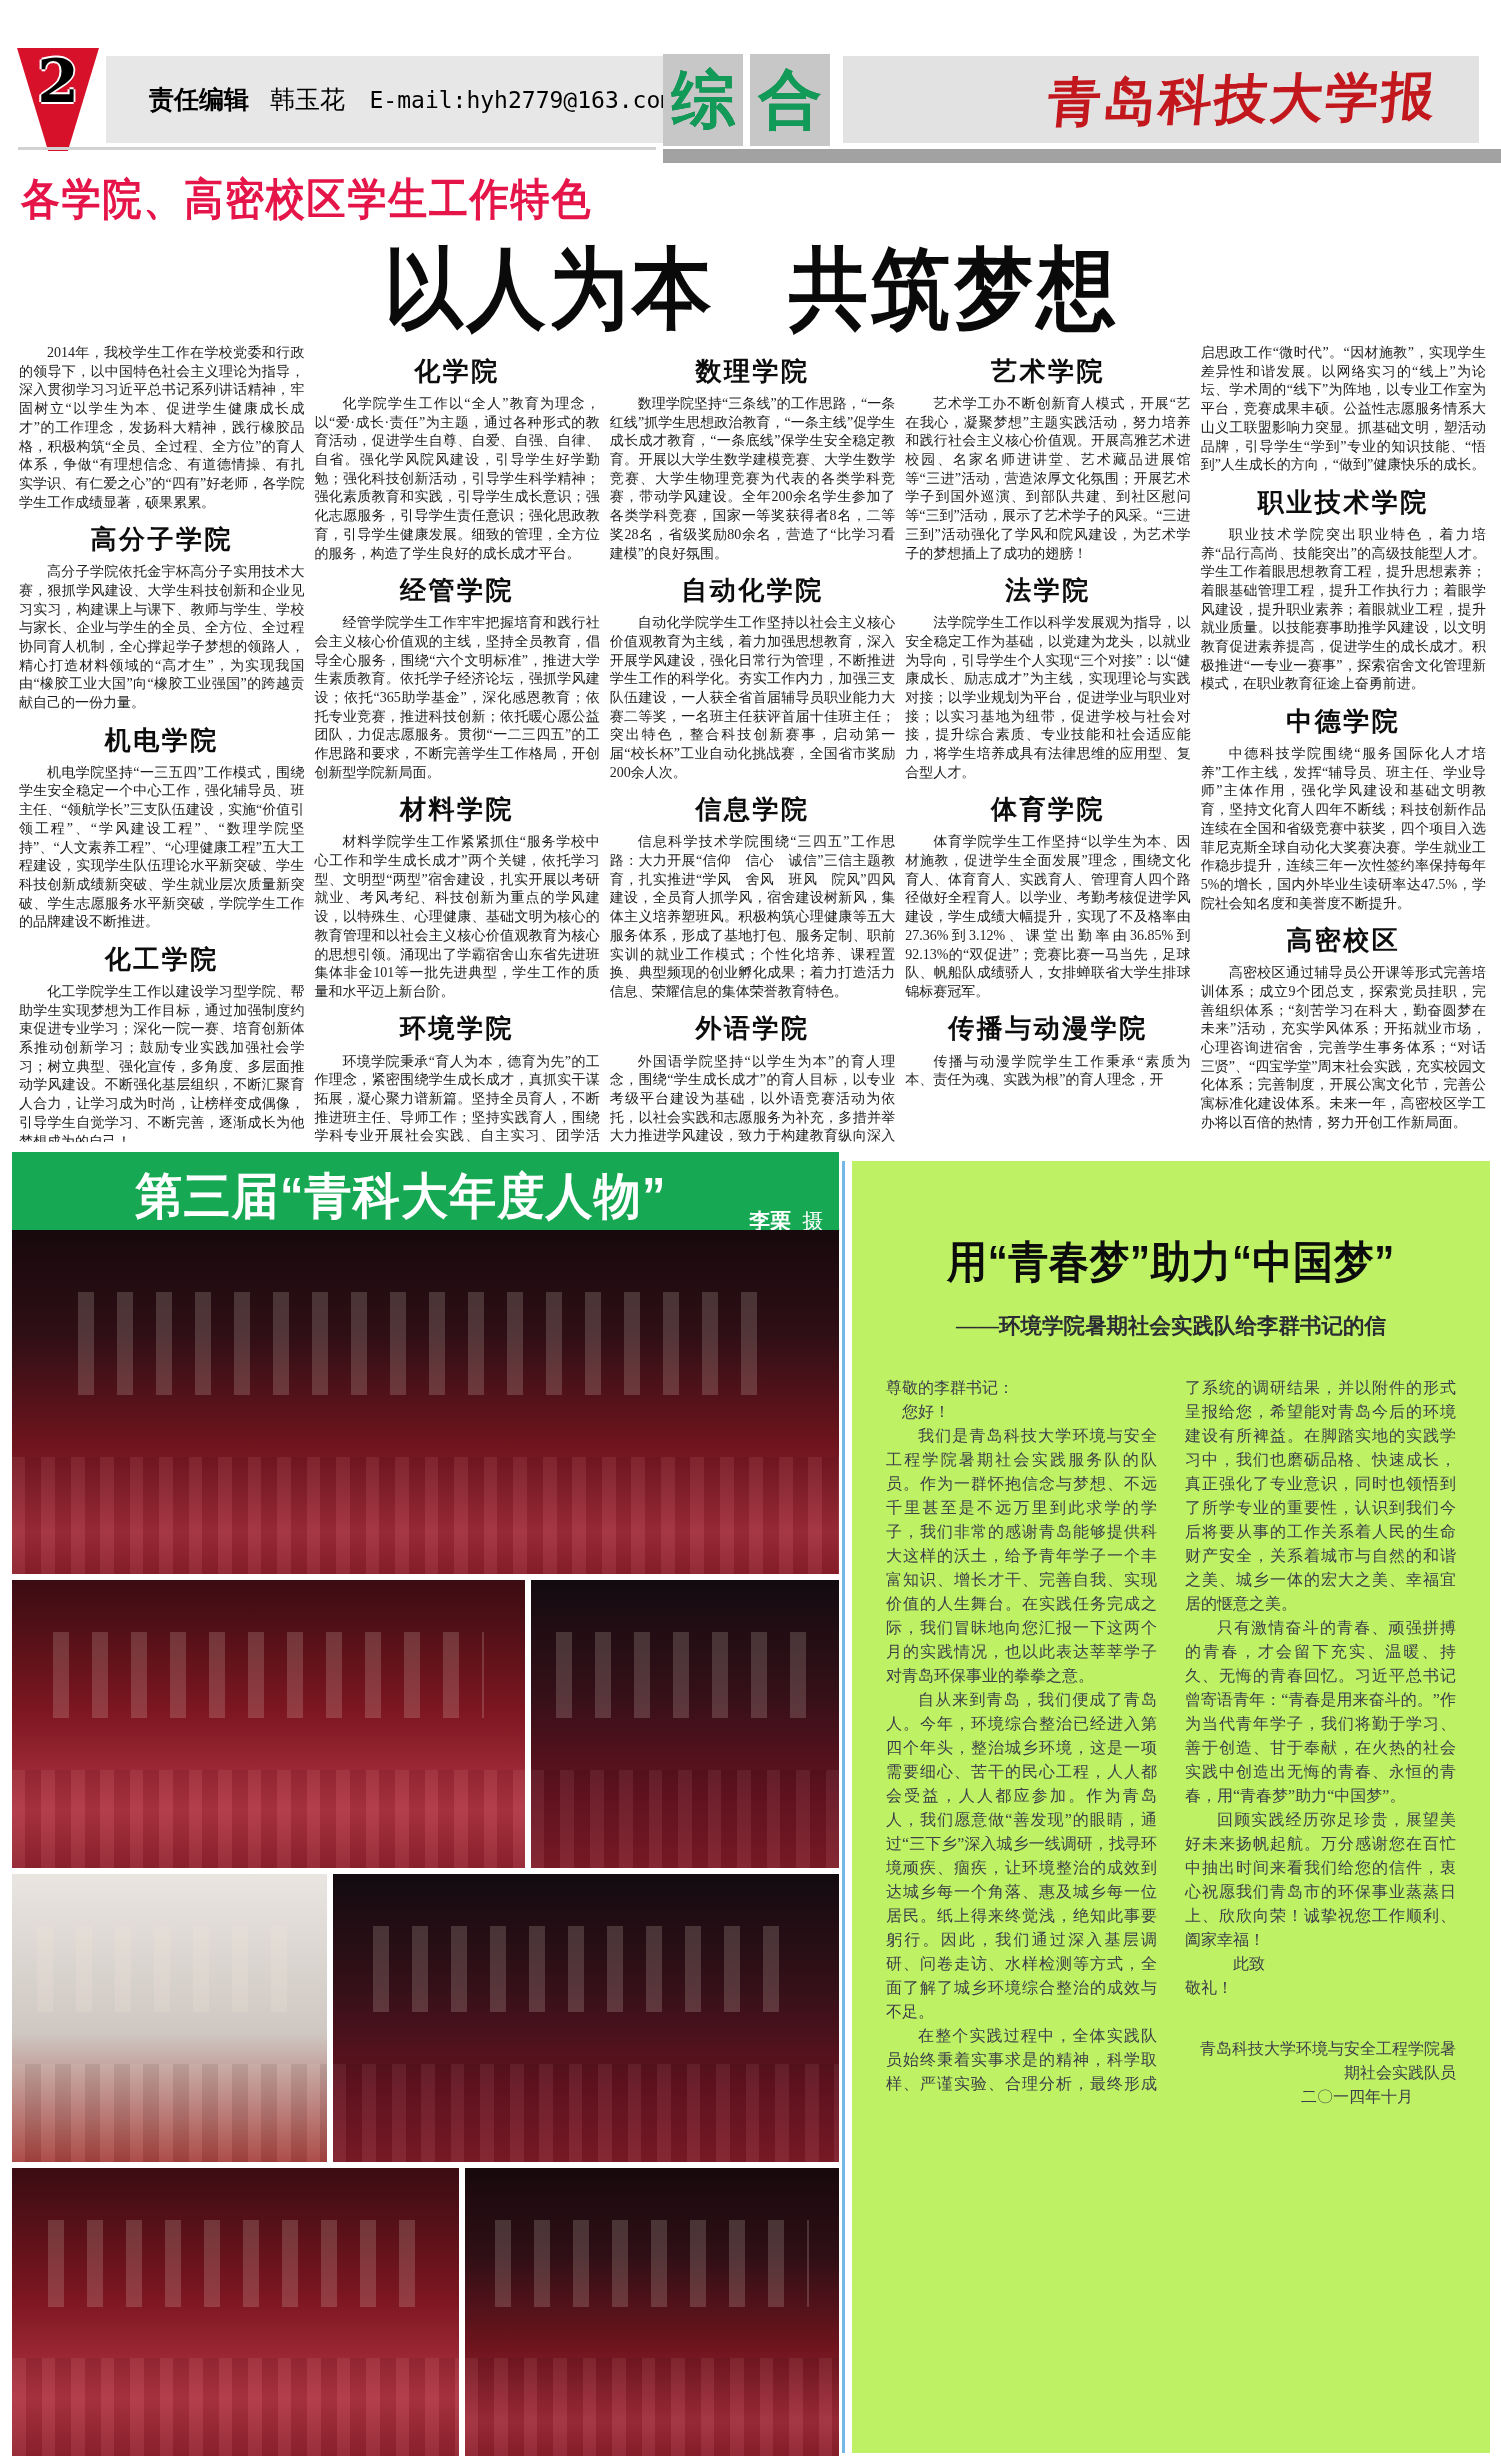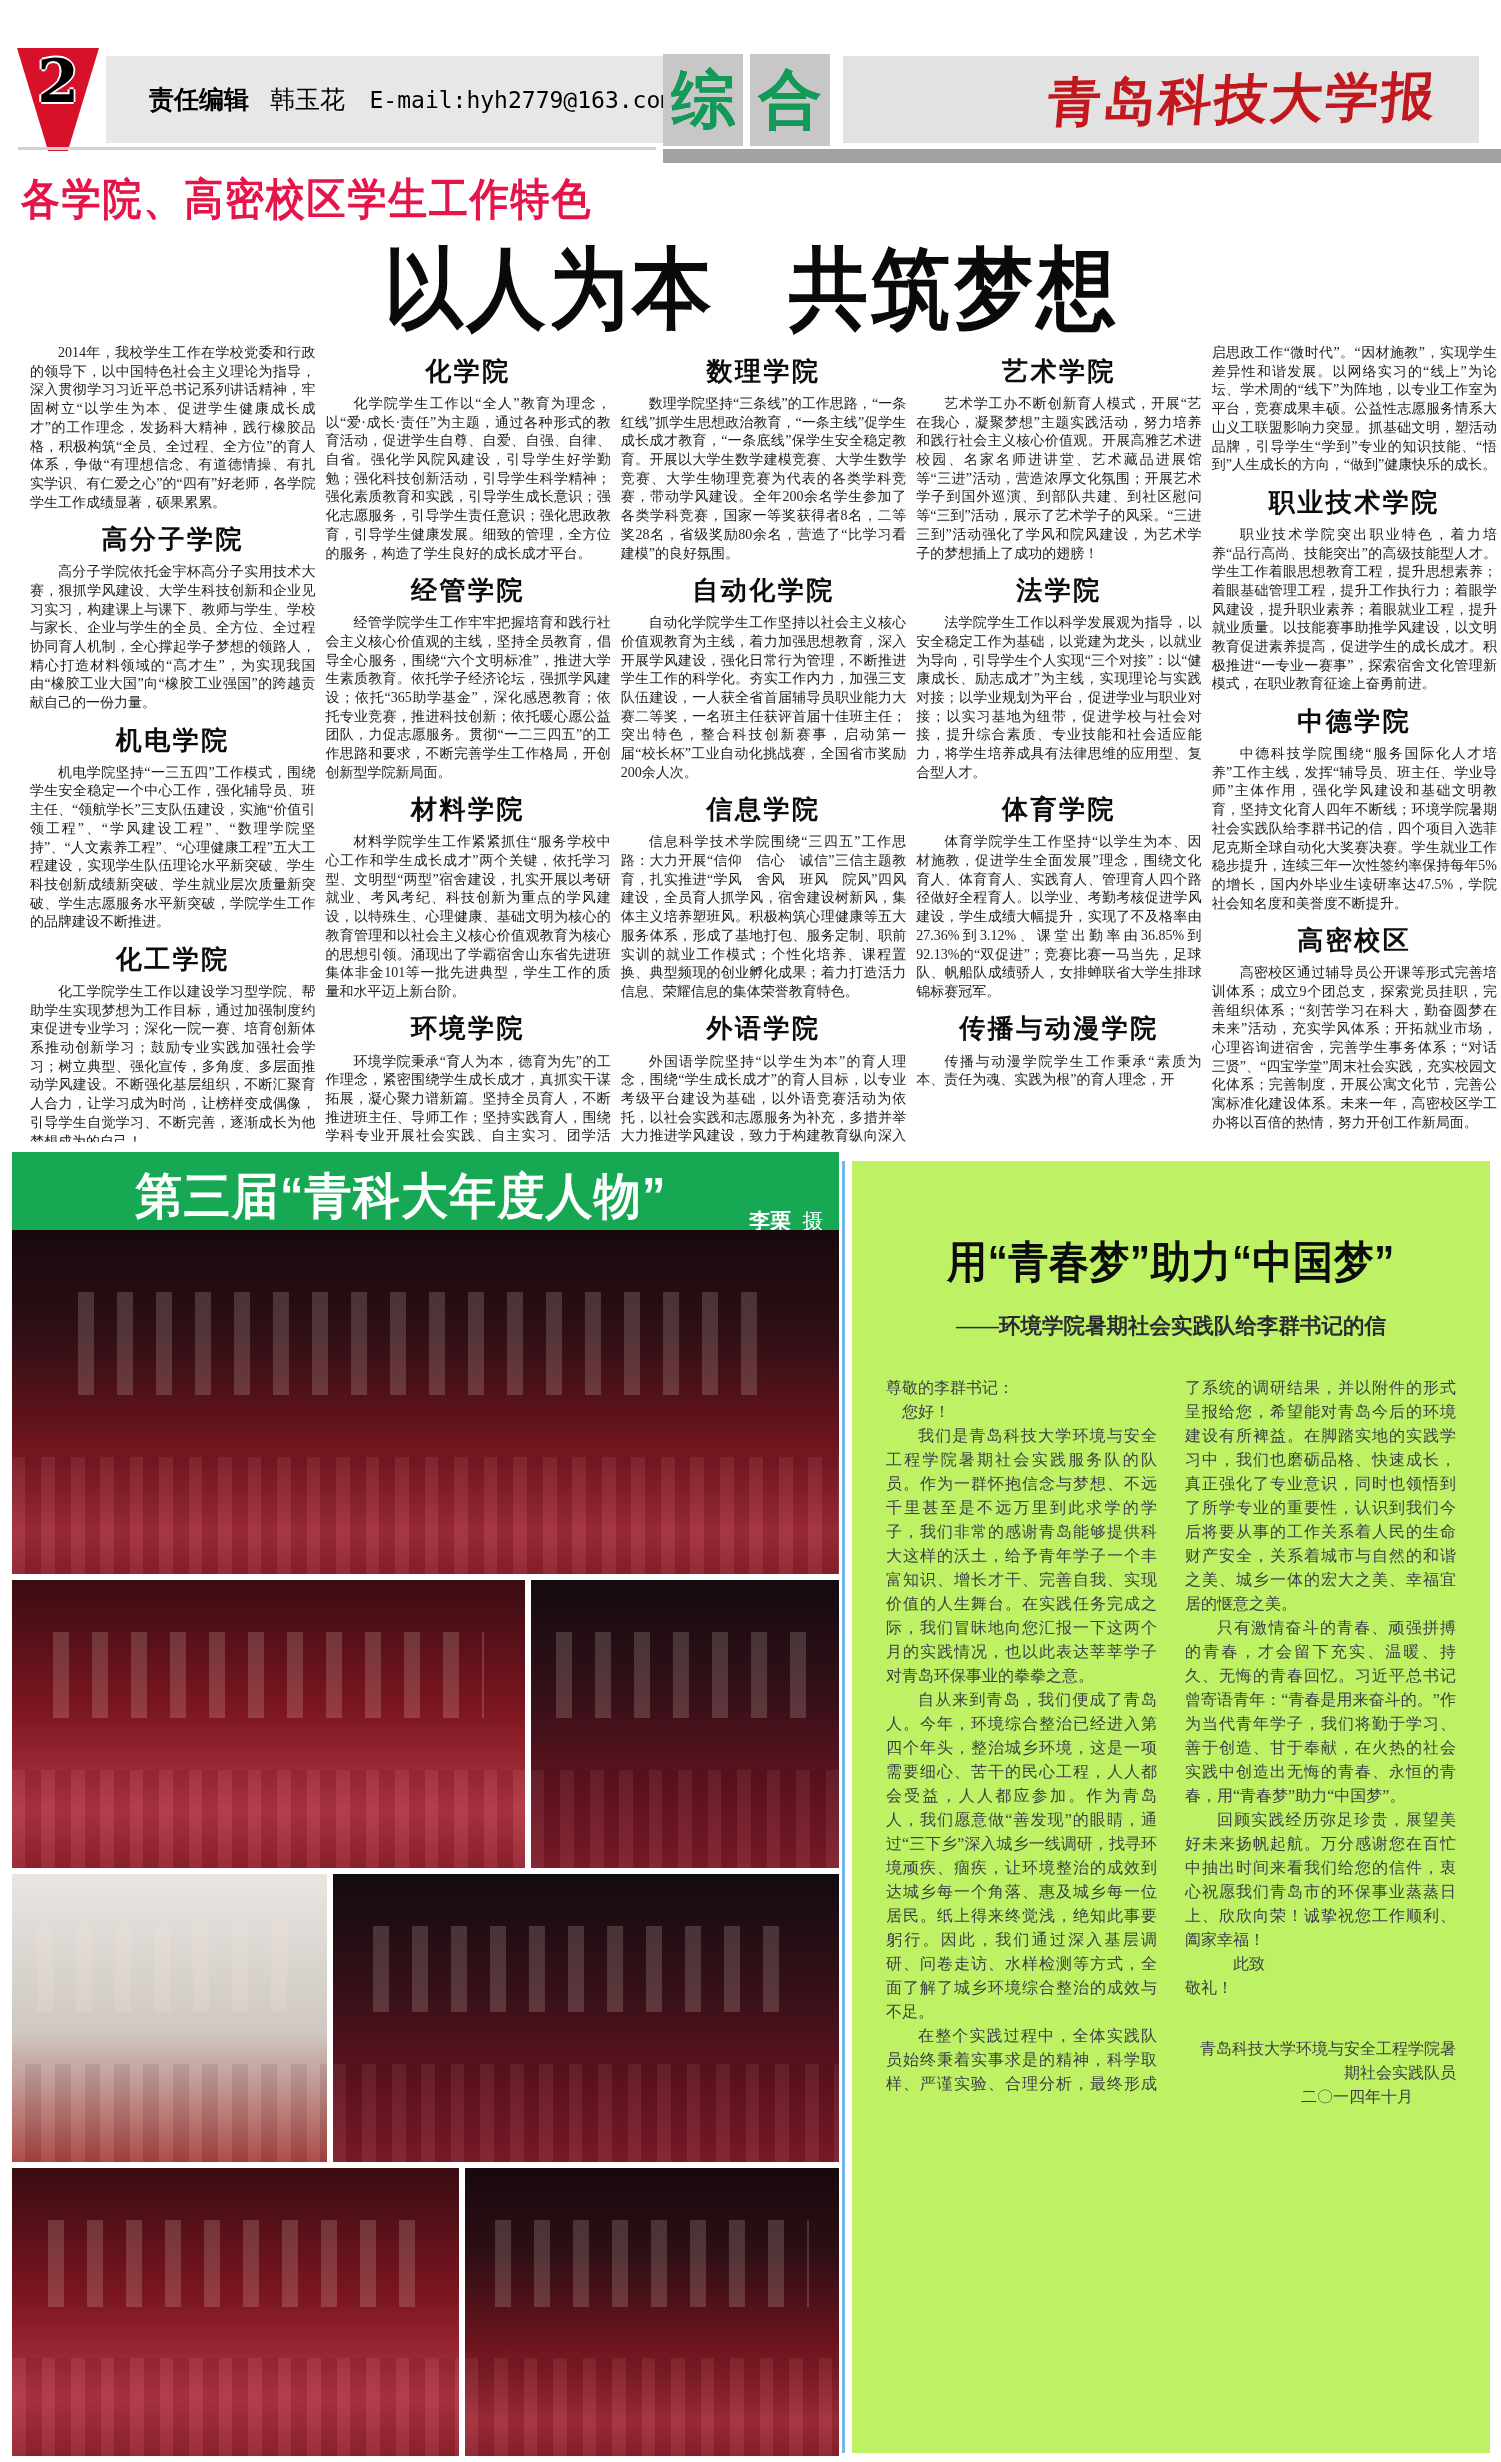--- a/index.html
+++ b/index.html
@@ -57,21 +57,21 @@
   }
   .headline{
     position:absolute;left:18.4px;top:237px;width:1467px;
     text-align:center;font-family:"Liberation Sans",sans-serif;font-weight:900;
     font-size:79px;color:#0a0a0a;letter-spacing:3.7px;transform:scaleY(1.12);
     white-space:nowrap;
   }
   .hl-gap{display:inline-block;width:74px;}
   
   .columns{
-    position:absolute;left:30px;top:344px;width:1467px;height:798px;
+    position:absolute;left:19px;top:344px;width:1467px;height:798px;
     display:flex;gap:10px;
   }
   .col{flex:1 1 0;overflow:hidden;}
   .col h3{
     margin:9.8px 0 6.1px 0;text-align:center;
     font-family:"Liberation Sans",sans-serif;font-weight:900;font-size:26px;color:#0d0d0d;
     letter-spacing:2.5px;
   }
   .col p{
     margin:0;font-size:14px;line-height:18.7px;color:#1c1c1c;
@@ -204,21 +204,21 @@
       <h3>体育学院</h3>
       <p>体育学院学生工作坚持“以学生为本、因材施教，促进学生全面发展”理念，围绕文化育人、体育育人、实践育人、管理育人四个路径做好全程育人。以学业、考勤考核促进学风建设，学生成绩大幅提升，实现了不及格率由27.36%到3.12%、课堂出勤率由36.85%到92.13%的“双促进”；竞赛比赛一马当先，足球队、帆船队成绩骄人，女排蝉联省大学生排球锦标赛冠军。</p>
       <h3>传播与动漫学院</h3>
       <p>传播与动漫学院学生工作秉承“素质为本、责任为魂、实践为根”的育人理念，开</p>
     </div>
     <div class="col">
       <p class="cont">启思政工作“微时代”。“因材施教”，实现学生差异性和谐发展。以网络实习的“线上”为论坛、学术周的“线下”为阵地，以专业工作室为平台，竞赛成果丰硕。公益性志愿服务情系大山义工联盟影响力突显。抓基础文明，塑活动品牌，引导学生“学到”专业的知识技能、“悟到”人生成长的方向，“做到”健康快乐的成长。</p>
       <h3>职业技术学院</h3>
       <p>职业技术学院突出职业特色，着力培养“品行高尚、技能突出”的高级技能型人才。学生工作着眼思想教育工程，提升思想素养；着眼基础管理工程，提升工作执行力；着眼学风建设，提升职业素养；着眼就业工程，提升就业质量。以技能赛事助推学风建设，以文明教育促进素养提高，促进学生的成长成才。积极推进“一专业一赛事”，探索宿舍文化管理新模式，在职业教育征途上奋勇前进。</p>
       <h3>中德学院</h3>
-      <p>中德科技学院围绕“服务国际化人才培养”工作主线，发挥“辅导员、班主任、学业导师”主体作用，强化学风建设和基础文明教育，坚持文化育人四年不断线；环境学院暑期社会实践队给李群书记的信，四个项目入选菲尼克斯全球自动化大奖赛决赛。学生就业工作稳步提升，连续三年一次性签约率保持每年5%的增长，国内外毕业生读研率达47.5%，学院社会知名度和美誉度不断提升。</p>
+      <p>中德科技学院围绕“服务国际化人才培养”工作主线，发挥“辅导员、班主任、学业导师”主体作用，强化学风建设和基础文明教育，坚持文化育人四年不断线；科技创新作品连续在全国和省级竞赛中获奖，四个项目入选菲尼克斯全球自动化大奖赛决赛。学生就业工作稳步提升，连续三年一次性签约率保持每年5%的增长，国内外毕业生读研率达47.5%，学院社会知名度和美誉度不断提升。</p>
       <h3>高密校区</h3>
       <p>高密校区通过辅导员公开课等形式完善培训体系；成立9个团总支，探索党员挂职，完善组织体系；“刻苦学习在科大，勤奋圆梦在未来”活动，充实学风体系；开拓就业市场，心理咨询进宿舍，完善学生事务体系；“对话三贤”、“四宝学堂”周末社会实践，充实校园文化体系；完善制度，开展公寓文化节，完善公寓标准化建设体系。未来一年，高密校区学工办将以百倍的热情，努力开创工作新局面。</p>
     </div>
   </div>
 
 <div class="feature-banner">
   <span class="ttl">第三届“青科大年度人物”</span>
   <span class="credit">
     <span class="who">李栗</span><span>摄</span>
   </span>

